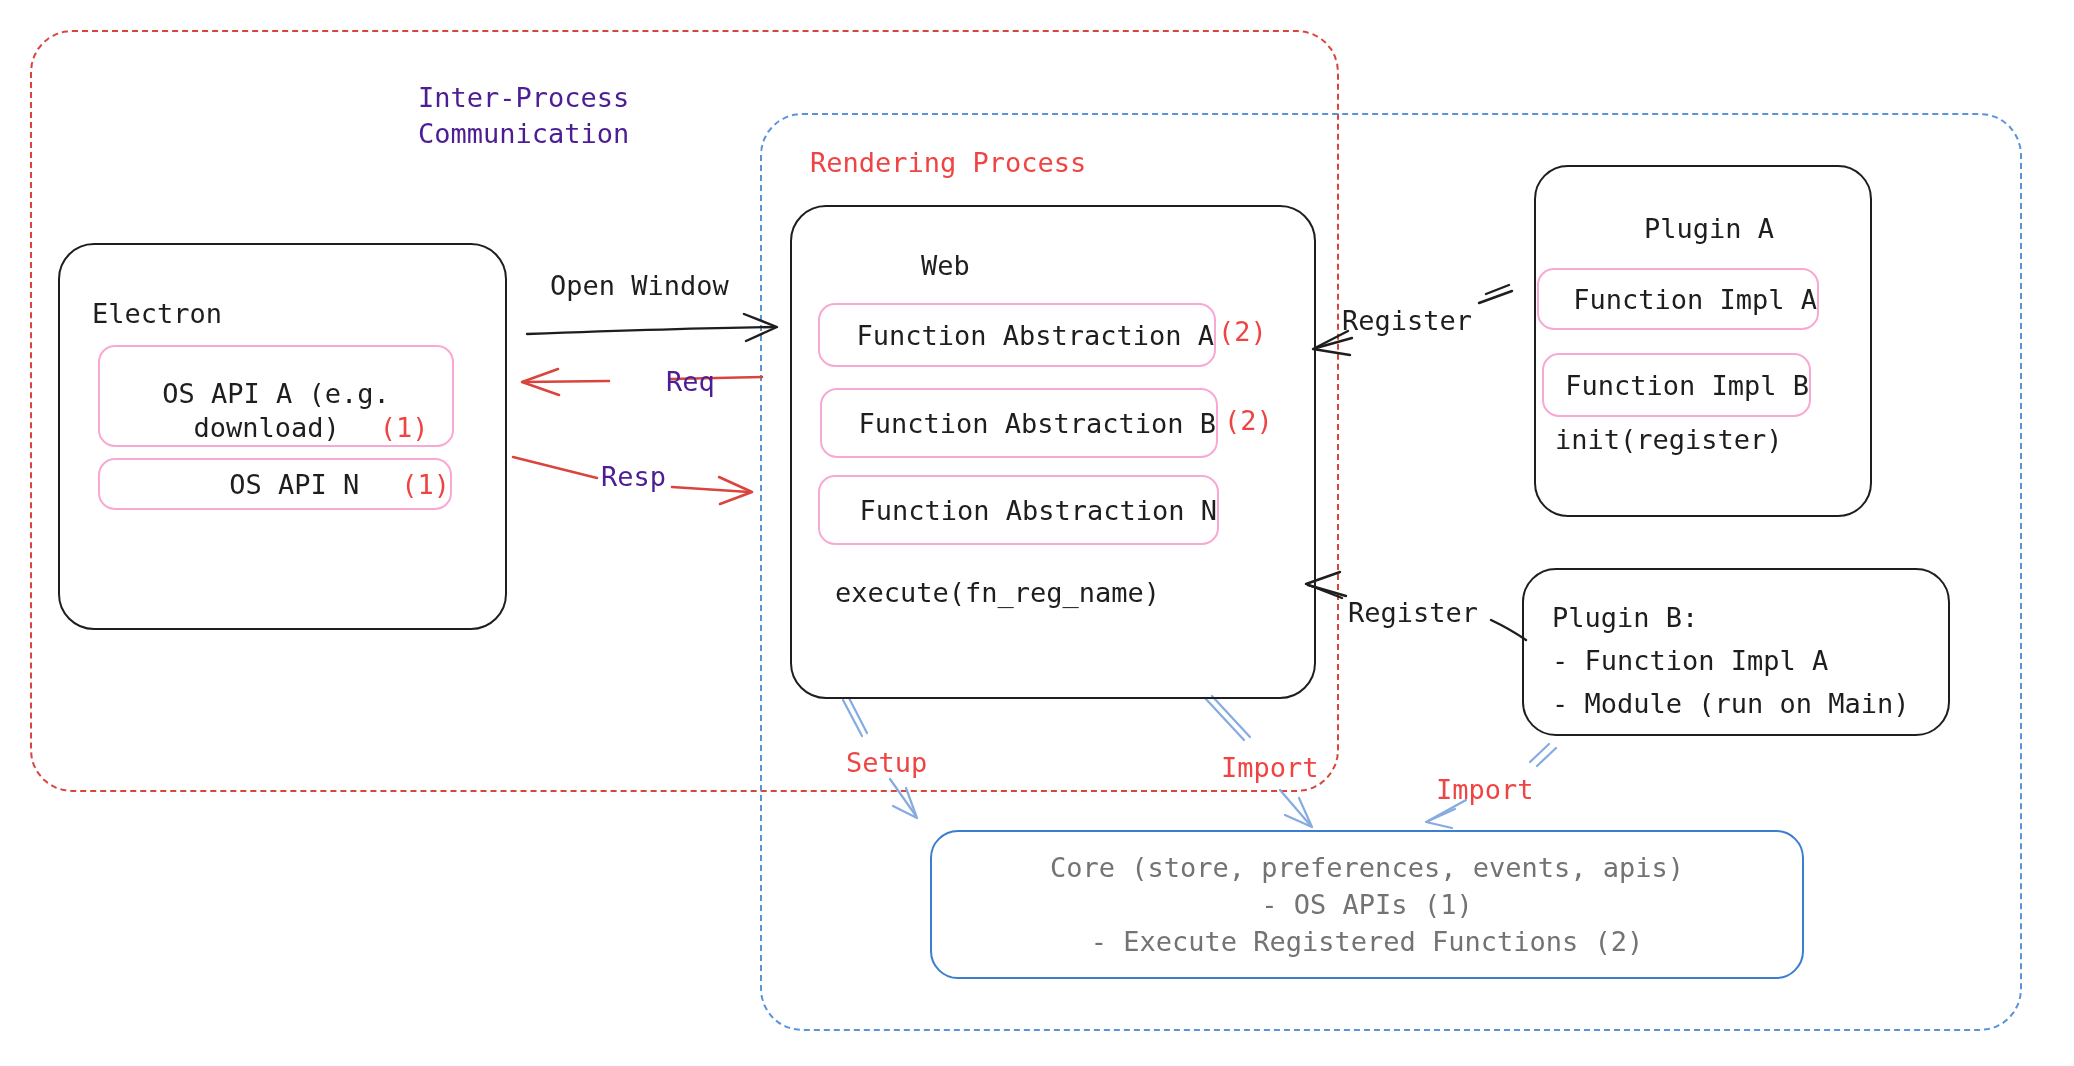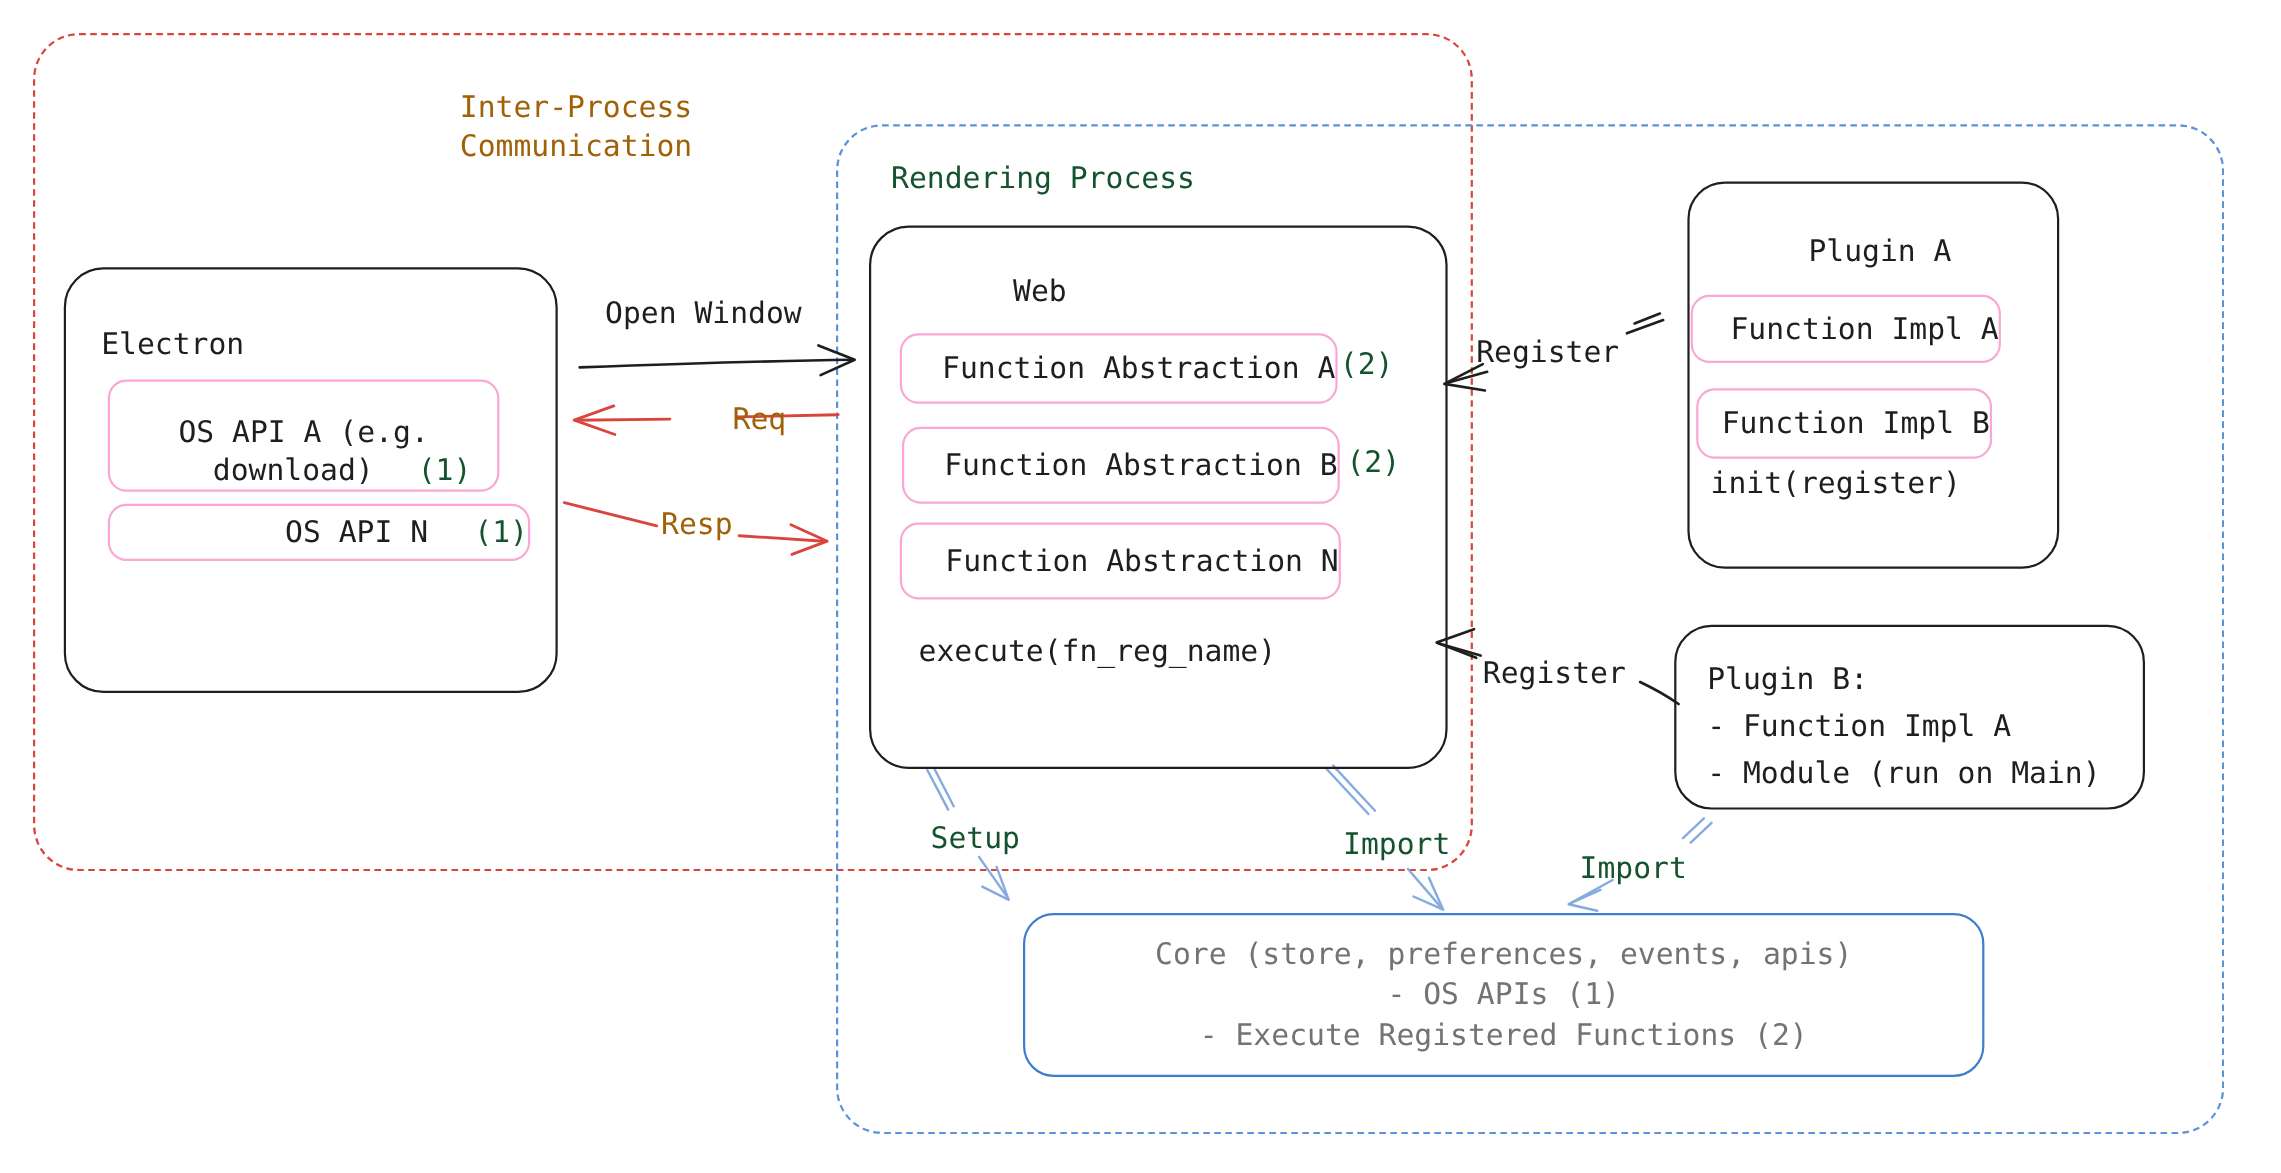--- a/index.html
+++ b/index.html
@@ -2,22 +2,22 @@
 <html><head>
 <meta charset="utf-8">
 <style>
   html,body{margin:0;padding:0;background:#ffffff;}
   #canvas{
     position:relative;width:2074px;height:1066px;background:#ffffff;overflow:hidden;
     font-family:"DejaVu Sans Mono","Liberation Mono",monospace;
     font-size:27px;color:#1e1e1e;
   }
   .txt{position:absolute;white-space:pre;line-height:34px;}
-  .red{color:#a16207;}
-  .blue{color:#14532d;}
+  .red{color:#4c1d95;}
+  .blue{color:#ef4444;}
   .group-box{position:absolute;border-radius:42px;}
   .group-box.ipc{border:2.5px dashed #d9453d;}
   .group-box.rend{border:2.5px dashed #5b93d8;}
   .node{position:absolute;border:2.5px solid #1e1e1e;border-radius:32px;background:transparent;}
   .subnode{position:absolute;border:2px solid #f9a8d4;border-radius:17px;background:transparent;
            display:flex;align-items:center;justify-content:flex-end;white-space:pre;}
   .core-box{position:absolute;border:2.5px solid #3b7ed0;border-radius:28px;color:#737373;
             display:flex;flex-direction:column;align-items:center;justify-content:center;
             line-height:37px;white-space:pre;text-align:center;}
   svg.arrows{position:absolute;left:0;top:0;pointer-events:none;}
@@ -90,21 +90,21 @@
       <path class="bl" d="M1455 809 L1426 822 L1452 828"></path>
     </g>
   </svg>
 
   <div class="node" style="left:58px;top:243px;width:445px;height:383px;border-radius:36px;"></div>
   <div class="txt" style="left:92px;top:281px;margin-top:16px;">Electron</div>
   <div class="subnode" style="left:98px;top:345px;width:352px;height:98px;flex-direction:column;line-height:34px;">
     <div>OS API A (e.g.</div>
     <div style="display:flex;gap:40px;padding-left:70px;"><span>download)</span><span class="blue">(1)</span></div>
   </div>
-  <div class="subnode" style="left:98px;top:458px;width:350px;height:48px;gap:42px;padding-left:30px;">
+  <div class="subnode" style="left:98px;top:458px;width:350px;height:48px;gap:42px;">
     <span>OS API N</span><span class="blue">(1)</span>
   </div>
 
   <div class="txt" style="left:550px;top:269px;">Open Window</div>
   <div class="txt red" style="left:618px;top:365px;margin-left:48px;">Req</div>
   <div class="txt red" style="left:601px;top:460px;">Resp</div>
 
   <div class="node" style="left:790px;top:205px;width:522px;height:490px;border-radius:36px;"></div>
   <div class="txt" style="left:921px;top:249px;">Web</div>
   <div class="subnode" style="left:818px;top:303px;width:394px;height:60px;">

